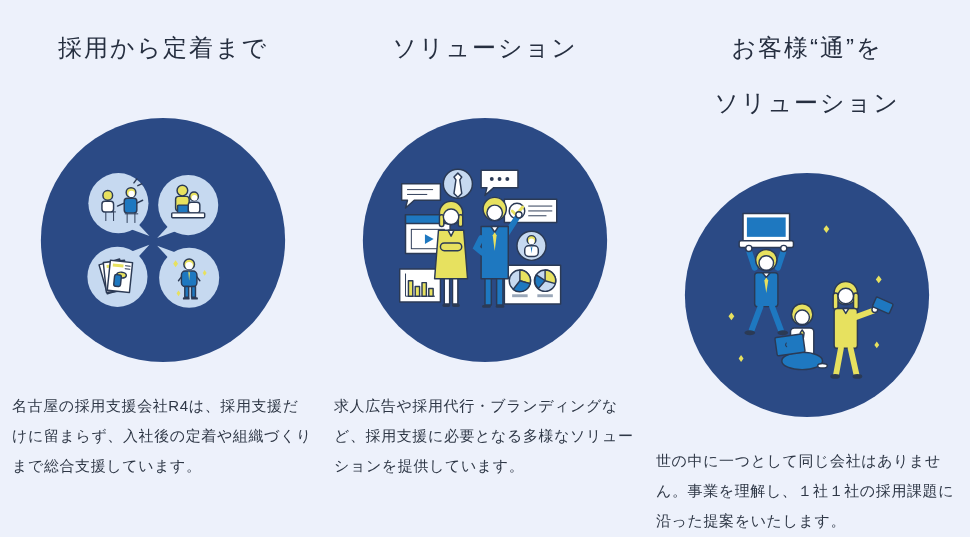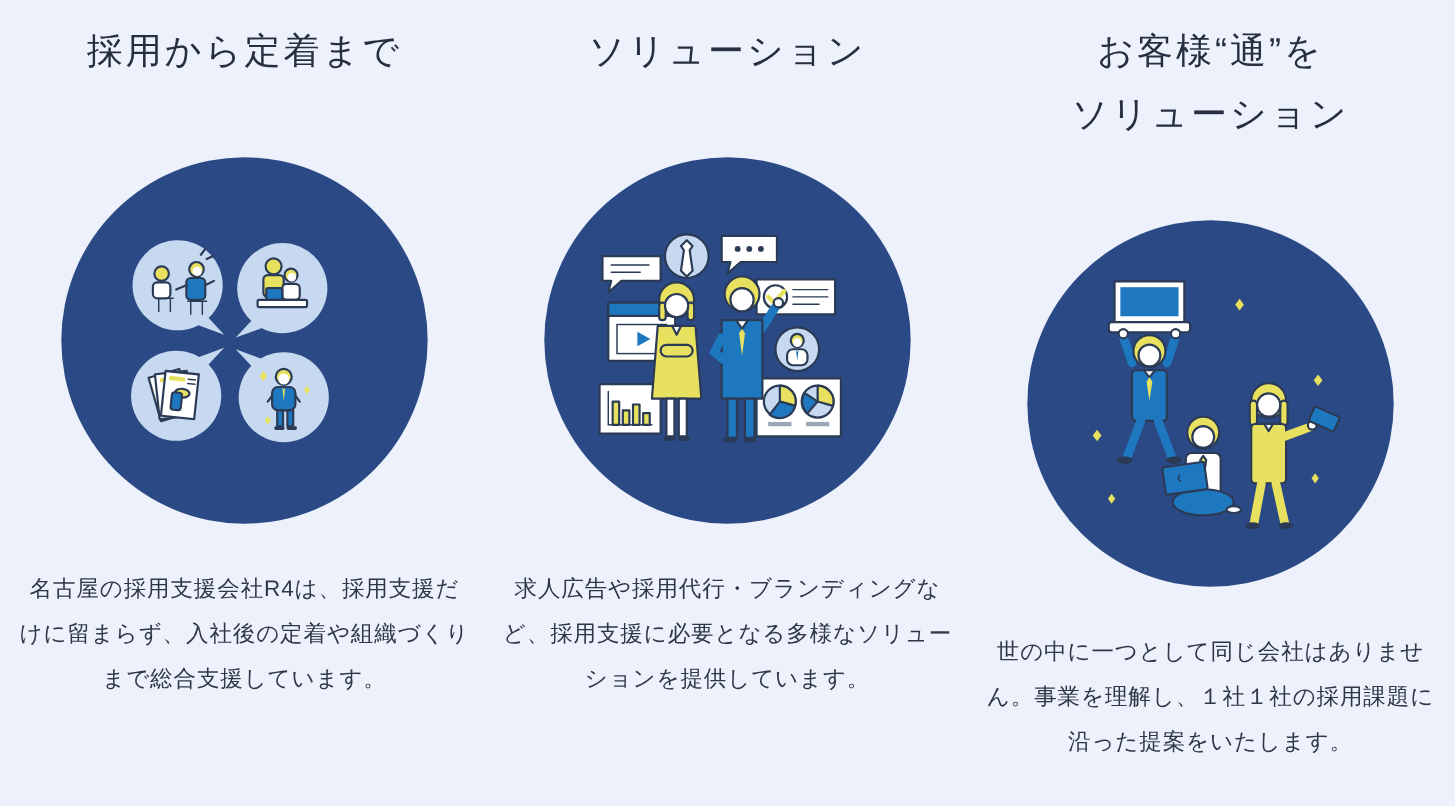--- a/index.html
+++ b/index.html
@@ -20,26 +20,26 @@
     display:flex;justify-content:center;
     overflow:hidden;
   }
   .col{width:322px;display:flex;flex-direction:column;align-items:center;}
   .feature-title{
     margin-top:14px;
     font-size:24px;font-weight:500;
     line-height:42px;letter-spacing:2px;
     color:var(--heading-text);text-align:center;
   }
-  .feature-title span{display:block;}
+  .feature-title span{display:block;margin-top:13px;}
   .illu{margin-top:45px;width:252px;height:252px;display:block;}
   .feature-desc{
     margin-top:25px;width:302px;
     font-size:15px;line-height:30px;letter-spacing:0.6px;
-    color:var(--body-text);text-align:center;
+    color:var(--body-text);text-align:left;
   }
   
   .c-navy{fill:var(--circle-navy);}
   .c-bub{fill:var(--bubble-light-blue);}
   .c-yel{fill:var(--illustration-yellow);}
   .c-blu{fill:var(--illustration-blue);}
   .c-wht{fill:#ffffff;}
   .c-drk{fill:var(--outline);}
   .ol{stroke:var(--outline);stroke-width:1.5;stroke-linejoin:round;}
   .ln{stroke:var(--outline);stroke-width:1.5;fill:none;stroke-linecap:round;stroke-linejoin:round;}

